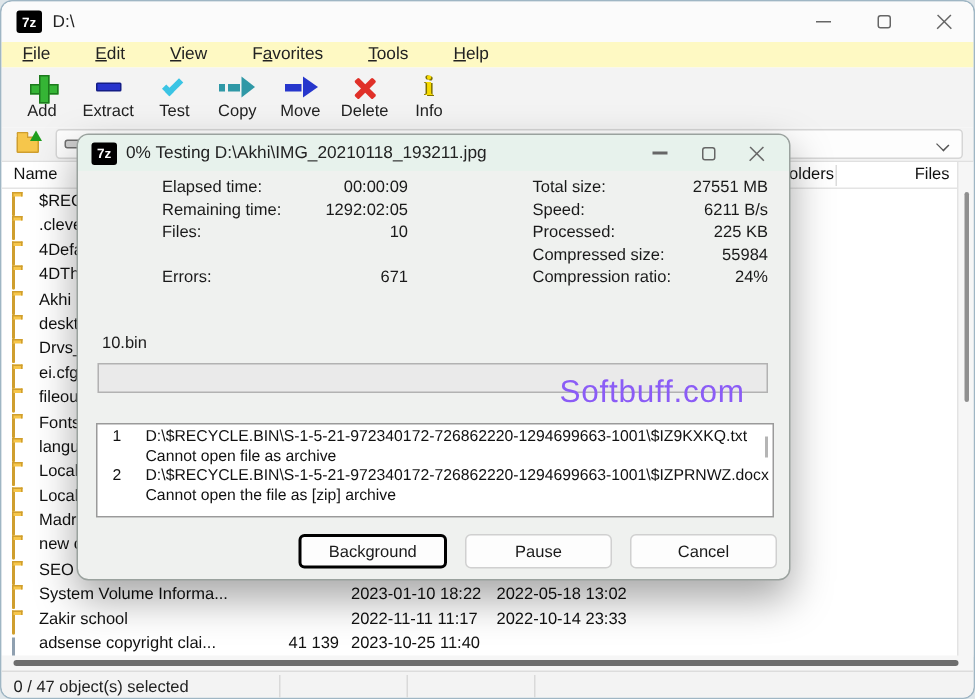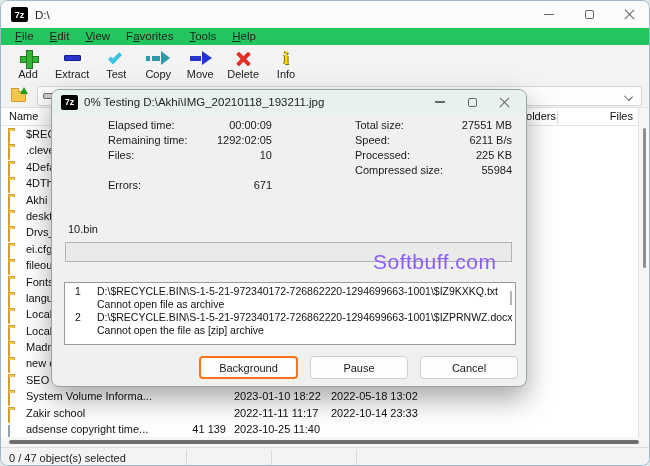--- a/index.html
+++ b/index.html
@@ -16,22 +16,22 @@
   .wtitle { margin-left:7px; font-size:11.5px; color:#222; }
   .wctrls { position:absolute; right:0; top:0; height:27px; display:flex; }
   .wc { width:40px; height:27px; display:flex; align-items:center; justify-content:center; }
   .g-min { width:10px; height:1.4px; background:#666; }
   .g-max { width:9px; height:9px; border:1.3px solid #666; border-radius:2px; }
   .g-close { position:relative; width:11px; height:11px; }
   .g-close::before,.g-close::after { content:""; position:absolute; left:-1px; top:5px; width:13px; height:1.4px; background:#666; }
   .g-close::before { transform:rotate(45deg); } .g-close::after { transform:rotate(-45deg); }
 
   
-  .menubar { position:absolute; left:0; top:27px; width:100%; height:17px; background:#22c55e;
-             display:flex; align-items:center; padding-left:6px; font-size:11.5px; }
+  .menubar { position:absolute; left:0; top:27px; width:100%; height:17px; background:#fef9c3;
+             display:flex; align-items:center; padding-left:6px; font-size:11.5px;gap:14px; }
   .mitem { padding:0 8px; height:17px; line-height:17px; color:#222; }
   .mitem .u { text-decoration:underline; }
 
   
   .toolbar { position:absolute; left:0; top:44px; width:100%; height:40px; background:#f3f3f3;
              display:flex; align-items:flex-start; padding:2px 0 0 6px; }
   .tbtn { min-width:42px; padding:1px 6px 0 6px; display:flex; flex-direction:column; align-items:center; }
   .ticon { height:20px; display:flex; align-items:center; justify-content:center; }
   .tlabel { font-size:11px; color:#222; margin-top:0px; }
   .i-plus { position:relative; width:17px; height:17px; }
@@ -110,21 +110,21 @@
   .pfill { height:100%; width:0%; background:#7ad27a; }
   .errbox { position:absolute; left:12px; top:192px; width:452px; height:63px; background:#fff; border:1px solid #9a9a9a;
             overflow:hidden; font-size:10.5px; line-height:13px; color:#111; padding:2px 0; }
   .erow { display:flex; }
   .erow .num { width:32px; text-align:left; padding-left:10px; flex:none; }
   .erow .body { flex:1; white-space:nowrap; }
   .escroll { position:absolute; right:3px; top:8px; width:2px; height:14px; background:#b5b5b5; }
   .dbtns { position:absolute; left:0; top:266px; width:100%; height:23px; }
   .dbtn { position:absolute; height:23px; background:#fdfdfd; border:1px solid #d0d0d0; border-radius:4px;
           font-size:11px; color:#1a1a1a; display:flex; align-items:center; justify-content:center; font-family:"Liberation Sans",sans-serif; }
-  .dbtn.focus { border:2px solid #f97316; }
+  .dbtn.focus { border:2px solid #000000; }
   .b-bg { left:147px; width:99px; } .b-pause { left:258px; width:98px; } .b-cancel { left:368px; width:98px; }
 
   .watermark { position:absolute; left:372px; top:249px; z-index:20; font-size:21px; color:#8b5cf6; letter-spacing:.5px; }
 </style>
 </head>
 <body>
 
 <div id="win">
 
   <div class="titlebar">
@@ -345,21 +345,21 @@
         </div>
       <div class="row">
           <span class="ic"><span class="fold-s"></span></span>
           <span class="nm">Zakir school</span>
           <span class="sz"></span>
           <span class="md">2022-11-11 11:17</span>
           <span class="cr">2022-10-14 23:33</span>
         </div>
       <div class="row">
           <span class="ic"><span class="file-s"></span></span>
-          <span class="nm">adsense copyright time...</span>
+          <span class="nm">adsense copyright clai...</span>
           <span class="sz">41 139</span>
           <span class="md">2023-10-25 11:40</span>
         </div>
     </div>
     <div class="vscroll">
         <div class="vthumb"></div>
       </div>
   </div>
 
   <div class="hscroll">
@@ -423,20 +423,24 @@
             <span>6211 B/s</span>
           </div>
         <div class="srow">
             <span>Processed:</span>
             <span>225 KB</span>
           </div>
         <div class="srow">
             <span>Compressed size:</span>
             <span>55984</span>
           </div>
+        <div class="srow">
+            <span>Compression ratio:</span>
+            <span>24%</span>
+          </div>
       </div>
     </div>
 
     <div class="oplabel">Testing</div>
     <div class="curfile">10.bin</div>
 
     <div class="pbar">
         <div class="pfill"></div>
       </div>
 

